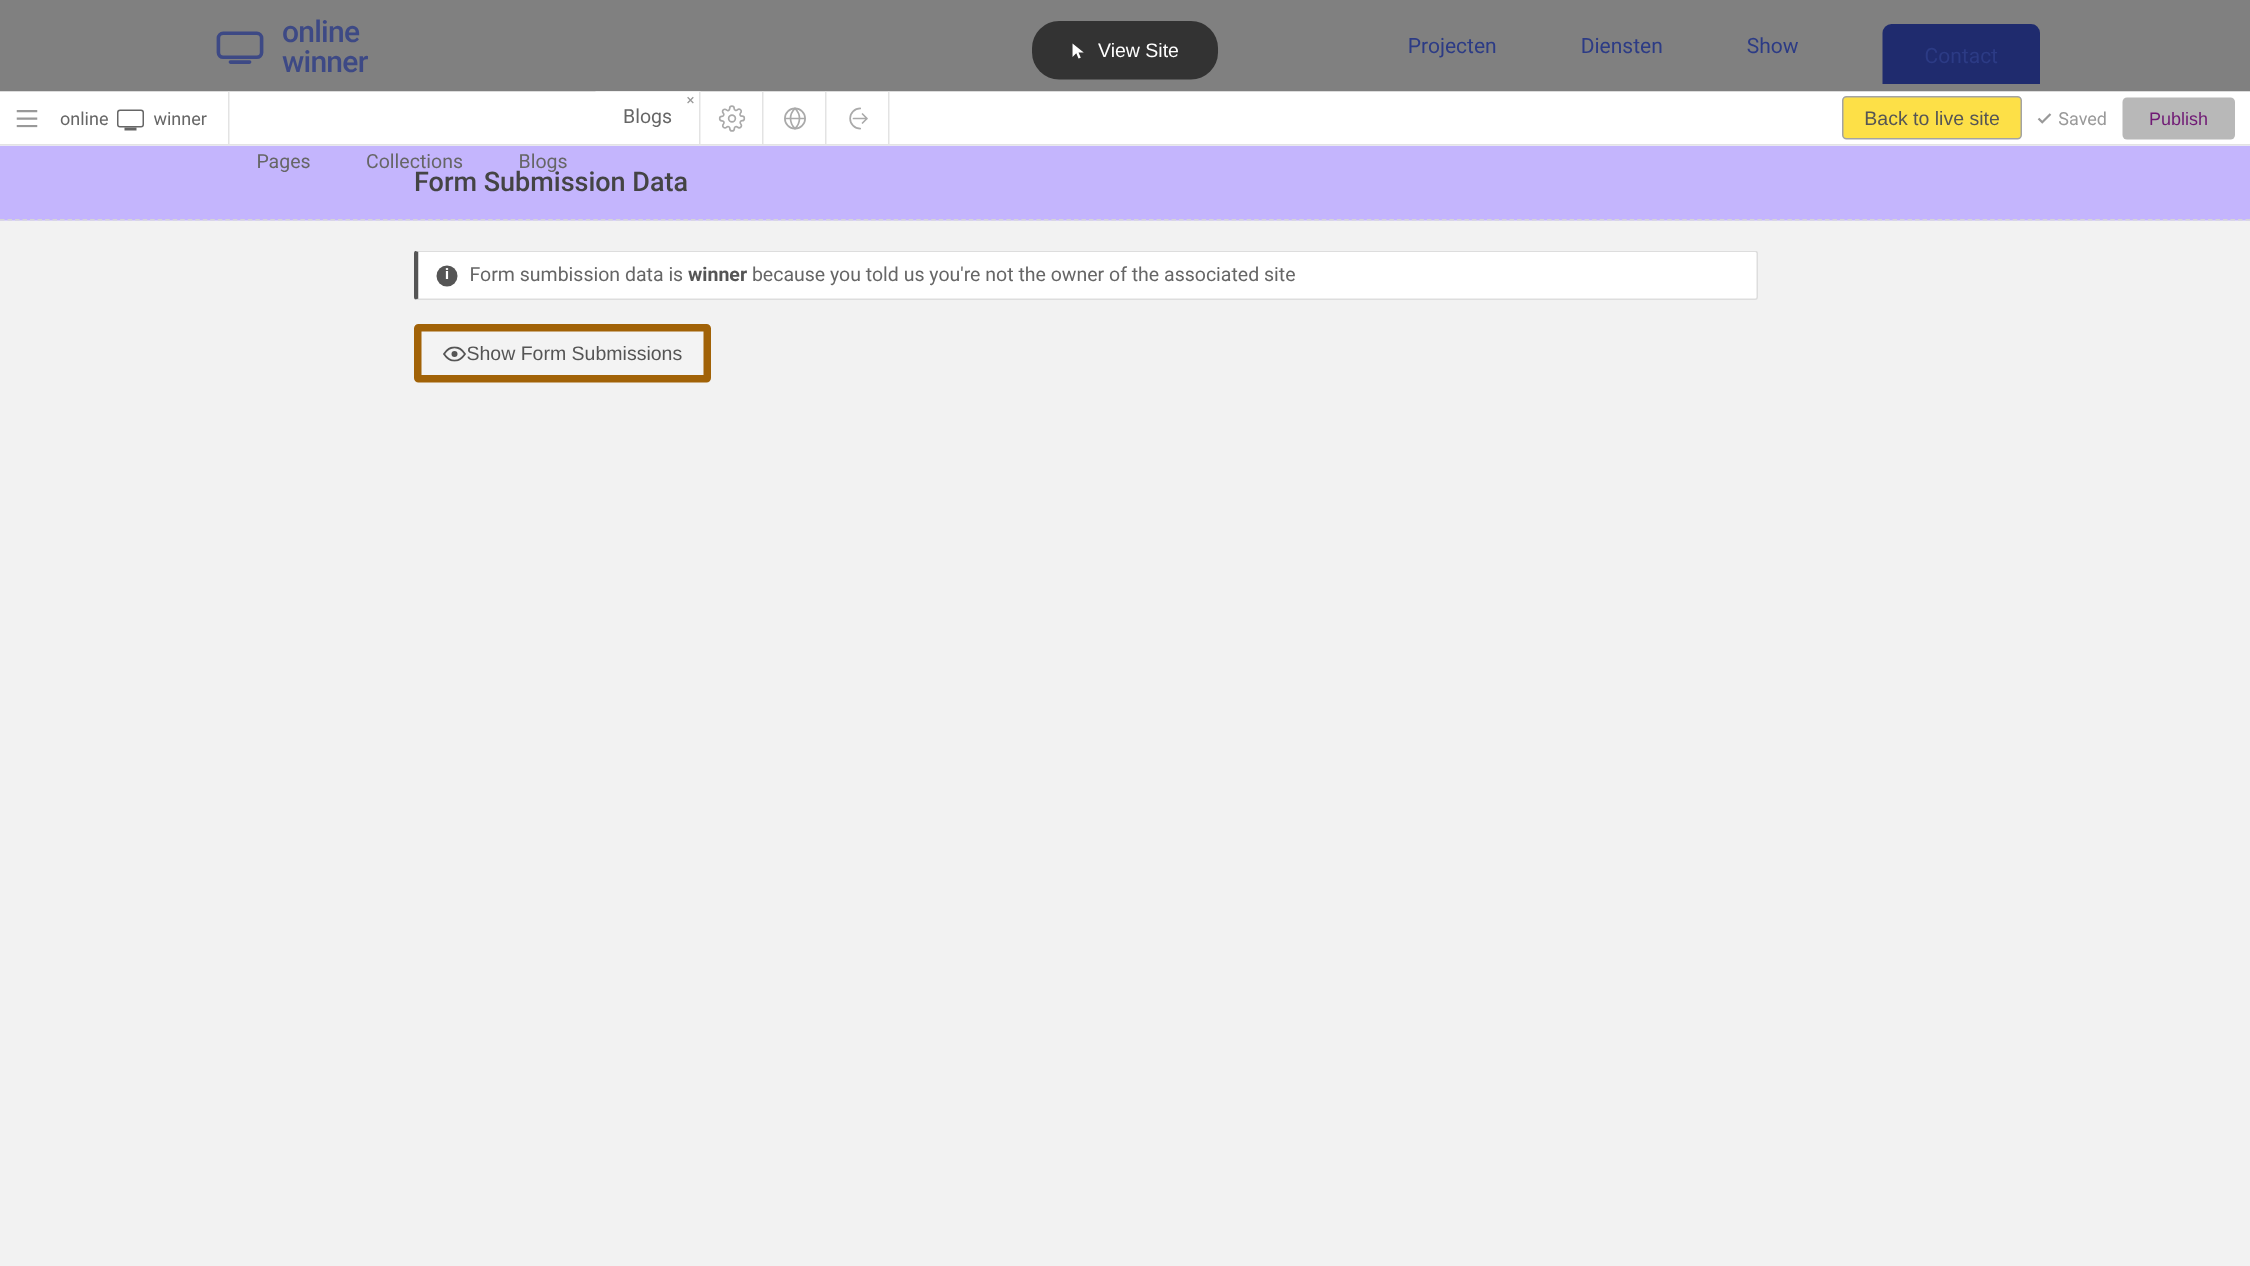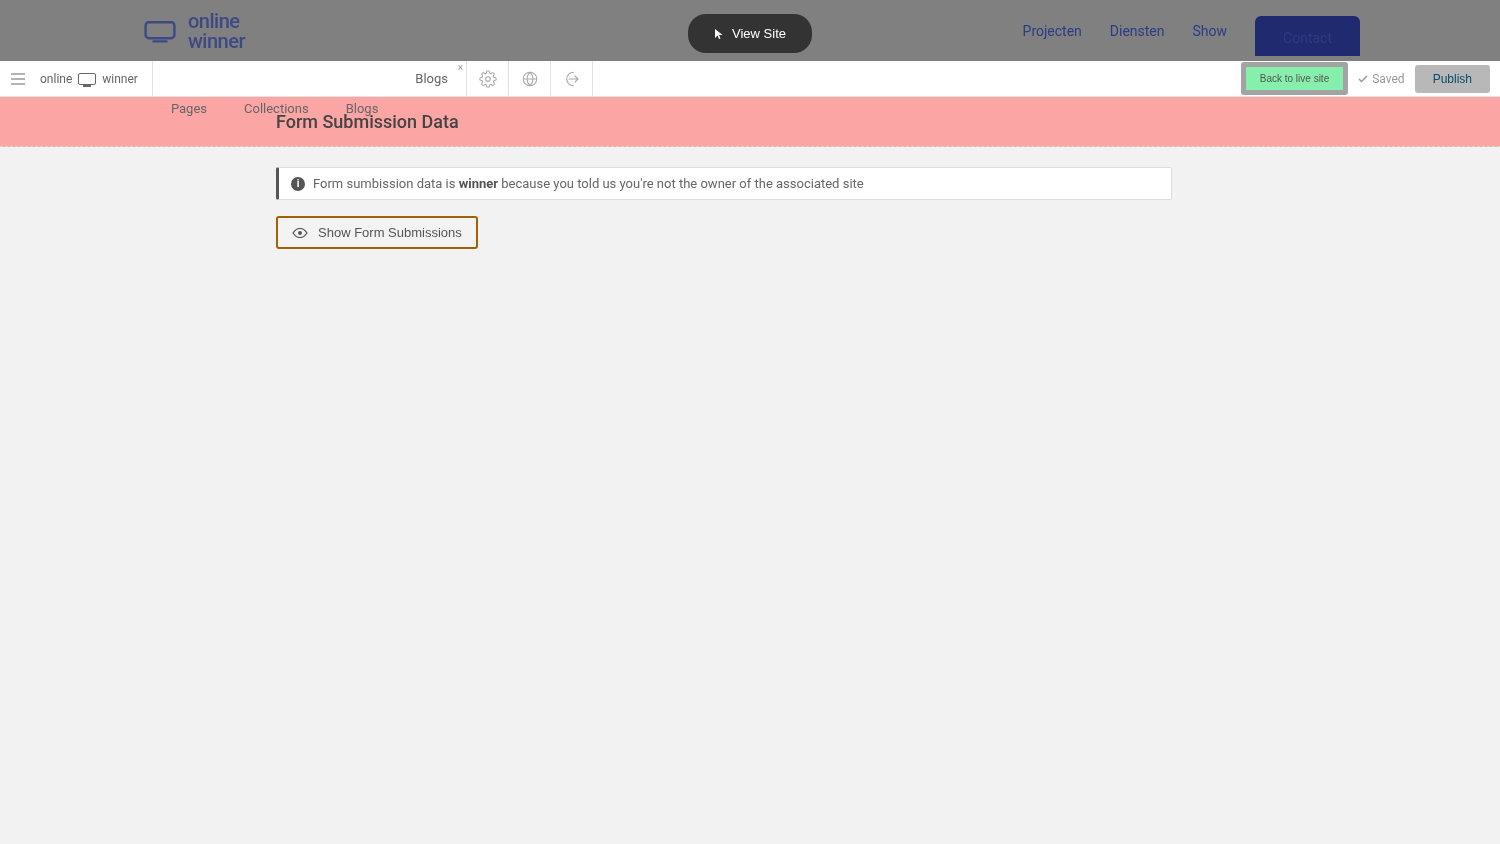--- a/index.html
+++ b/index.html
@@ -5,49 +5,49 @@
 * { margin: 0; padding: 0; box-sizing: border-box; }
 body { font-family: -apple-system, BlinkMacSystemFont, "Segoe UI", Roboto, Arial, sans-serif; background: #f2f2f2; width: 1500px; height: 844px; overflow: hidden; position: relative; }
 
 
 .site-header { height: 61px; background: #808080; position: relative; padding: 0 140px; display: flex; align-items: center; }
 .site-logo { display: flex; align-items: center; gap: 8px; color: #2c3b85; font-size: 22px; font-weight: 500; }
 .site-logo-icon { width: 40px; height: 24px; }
 .site-logo-text { display: flex; flex-direction: column; line-height: 1; font-size: 20px; color: #3d4985; font-weight: 500; letter-spacing: -0.5px; }
 .view-site-btn { position: absolute; left: 50%; transform: translateX(-50%); top: 14px; background: #333; color: #fff; border: none; border-radius: 18px; padding: 12px 26px; font-size: 13px; display: flex; align-items: center; gap: 8px; cursor: pointer; }
 .site-nav { margin-left: auto; display: flex; align-items: center; gap: 28px; }
-.site-nav a { color: #2c3b85; text-decoration: none; font-size: 14px; }
+.site-nav a { color: #2c3b85; text-decoration: none; font-size: 14px; margin-left: 28px; }
 .contact-btn { background: #1f2b6e; color: #b8c0d9; padding: 14px 28px 10px; border-radius: 6px 6px 0 0; margin-top: 10px; font-size: 14px; }
 
 
 .toolbar { height: 36px; background: #fff; border-bottom: 1px solid #e3e3e3; display: flex; align-items: stretch; position: relative; }
 .tool-menu { width: 36px; display: flex; align-items: center; justify-content: center; color: #888; cursor: pointer; }
 .logo-cell { display: flex; align-items: center; gap: 6px; padding: 0 14px 0 4px; font-size: 12px; color: #666; border-right: 1px solid #e3e3e3; }
 .logo-cell .mon { width: 18px; height: 12px; border: 1.5px solid #666; border-radius: 2px; position: relative; }
 .logo-cell .mon:after { content: ""; position: absolute; bottom: -3px; left: 4px; right: 4px; height: 1.5px; background: #666; }
 .tab { padding: 0 18px; display: flex; align-items: center; font-size: 13px; color: #666; border-right: 1px solid #e3e3e3; cursor: pointer; position: relative; }
 .tab.active { background: #fff; }
 .tab:not(.active) { background: #fafafa; margin-top: 47px; }
 .tab-close { position: absolute; top: 2px; right: 3px; font-size: 10px; color: #999; line-height: 1; }
 .icon-tab { width: 42px; display: flex; align-items: center; justify-content: center; border-right: 1px solid #e3e3e3; color: #aaa; cursor: pointer; }
 .toolbar-right { margin-left: auto; display: flex; align-items: center; gap: 10px; padding: 0 10px; }
-.back-btn { background: #86efac; border: 5px solid #a3a3a3; border-radius: 3px; padding: 6px 14px; font-size: 10px; color: #555; cursor: pointer; }
+.back-btn { background: #fde047; border: 1px solid #a3a3a3; border-radius: 3px; padding: 6px 14px; font-size: 13px; color: #555; cursor: pointer; }
 .saved { font-size: 12px; color: #999; display: flex; align-items: center; gap: 4px; }
-.publish-btn { background: #b8b8b8; color: #0c4a6e; border: none; border-radius: 3px; padding: 7px 18px; font-size: 12px; cursor: pointer; }
+.publish-btn { background: #b8b8b8; color: #701a75; border: none; border-radius: 3px; padding: 7px 18px; font-size: 12px; cursor: pointer; }
 
 
-.title-bar { background: #fca5a5; padding: 14px 12px 14px 276px; border-bottom: 1px dashed #d5d5d5; }
+.title-bar { background: #c4b5fd; padding: 14px 12px 14px 276px; border-bottom: 1px dashed #d5d5d5; }
 .title-bar h1 { font-size: 18px; font-weight: 500; color: #444; }
 
 
 .content { padding: 20px 0 0 276px; }
 .notice { width: 896px; background: #fff; border: 1px solid #ddd; border-left: 3px solid #555; border-radius: 2px; padding: 8px 12px; font-size: 13px; color: #666; display: flex; align-items: center; gap: 8px; }
 .notice .strong { font-weight: 700; color: #555; }
 .info-icon { width: 14px; height: 14px; background: #555; color: #fff; border-radius: 50%; display: inline-flex; align-items: center; justify-content: center; font-size: 10px; font-weight: 700; flex-shrink: 0; }
-.show-btn { margin-top: 16px; background: #f3f3f3; border: 2px solid #a16207; border-radius: 3px; padding: 7px 14px; font-size: 13px; color: #555; display: inline-flex; align-items: center; gap: 10px; cursor: pointer; }
+.show-btn { margin-top: 16px; background: #f3f3f3; border: 5px solid #a16207; border-radius: 3px; padding: 7px 14px; font-size: 13px; color: #555; display: inline-flex; align-items: center; cursor: pointer; }
 .eye-icon { width: 16px; height: 10px; }
 
 svg { display: block; }
 </style>
 </head>
 <body>
 
 <div class="site-header">
   <div class="site-logo">
     <svg class="site-logo-icon" viewBox="0 0 40 30">

